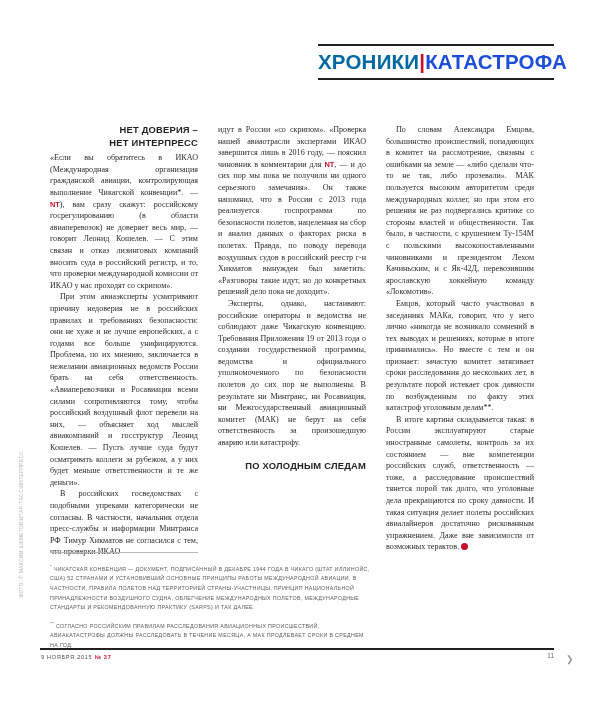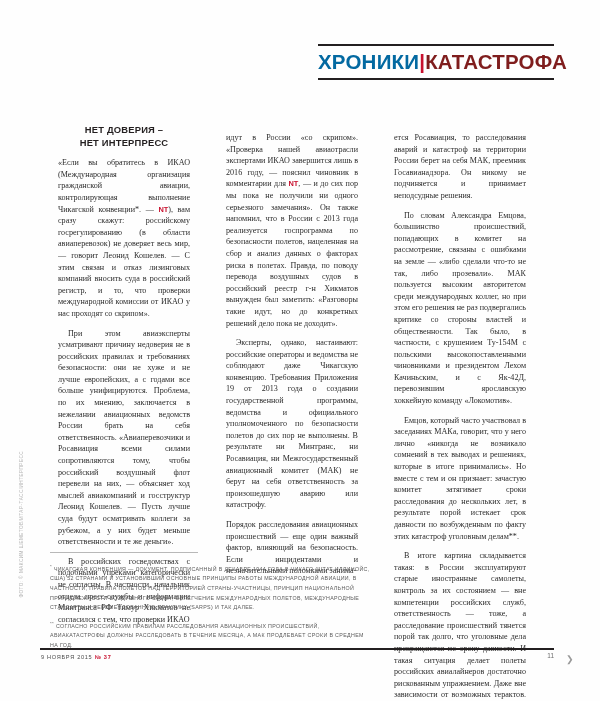--- a/index.html
+++ b/index.html
@@ -43,21 +43,21 @@
     text-align: right;
     font-family: "Liberation Sans", sans-serif;
     font-weight: bold;
     font-size: 20.5px;
     letter-spacing: 0.2px;
     line-height: 29px;
     white-space: nowrap;
   }
   .header-title .k1 { color: #0369a1; }
   .header-title .bar { color: #c8102e; font-weight: bold; }
-  .header-title .k2 { color: #7f1d1d; }
+  .header-title .k2 { color: #1d4ed8; }
 
   
   .col {
     position: absolute;
     top: 124px;
     width: 148px;
     font-size: 8.1px;
     line-height: 11.6px;
     text-align: justify;
     color: #2b2b2b;
@@ -66,27 +66,27 @@
   .col.c2 { left: 218px; }
   .col.c3 { left: 386px; }
 
   .subhead {
     font-family: "Liberation Sans", sans-serif;
     font-weight: bold;
     font-size: 9.4px;
     line-height: 12.6px;
     letter-spacing: 0.2px;
     color: #231f20;
-    text-align: center;
+    text-align: right;
     margin: 0 0 3px 0;
   }
   .subhead.spaced { margin-top: 11px; }
 
   p.body {
-    margin: 8px;
+    margin: 0;
     text-indent: 10px;
     hyphens: auto;
   }
   p.body.noindent { text-indent: 0; }
 
   .italic { }
   .nt {
     color: #c8102e;
     font-family: "Liberation Sans", sans-serif;
     font-weight: bold;
@@ -198,25 +198,24 @@
       <span>НЕТ ИНТЕРПРЕСС</span>
     </div>
     <p class="body noindent"><span>«Если вы обратитесь в ИКАО (</span><span class="italic">Международная организация гражданской авиации, контролирующая выполнение Чикагской конвенции*.</span><span> — </span><span class="nt">NT</span><span>), вам сразу скажут: российскому госрегулированию (в области авиаперевозок) не доверяет весь мир, — говорит Леонид Кошелев. — С этим связан и отказ лизинговых компаний вносить суда в российский регистр, и то, что проверки международной комиссии от ИКАО у нас проходят со скрипом».</span></p>
     <p class="body">При этом авиаэксперты усматривают причину недоверия не в российских правилах и требованиях безопасности: они не хуже и не лучше европейских, а с годами все больше унифицируются. Проблема, по их мнению, заключается в нежелании авиационных ведомств России брать на себя ответственность. «Авиаперевозчики и Росавиация всеми силами сопротивляются тому, чтобы российский воздушный флот перевели на них, — объясняет ход мыслей авиакомпаний и госструктур Леонид Кошелев. — Пусть лучше суда будут осматривать коллеги за рубежом, а у них будет меньше ответственности и те же деньги».</p>
     <p class="body">В российских госведомствах с подобными упреками категорически не согласны. В частности, начальник отдела пресс-службы и информации Минтранса РФ Тимур Хикматов не согласился с тем, что проверки ИКАО</p>
   </div>
 
   <div class="col c2">
     <p class="body noindent"><span>идут в России «со скрипом». «Проверка нашей авиаотрасли экспертами ИКАО завершится лишь в 2016 году, — пояснил чиновник в комментарии для </span><span class="nt">NT</span><span>, — и до сих пор мы пока не получили ни одного серьезного замечания». Он также напомнил, что в России с 2013 года реализуется госпрограмма по безопасности полетов, нацеленная на сбор и анализ данных о факторах риска в полетах. Правда, по поводу перевода воздушных судов в российский реестр г-н Хикматов вынужден был заметить: «Разговоры такие идут, но до конкретных решений дело пока не доходит».</span></p>
     <p class="body">Эксперты, однако, настаивают: российские операторы и ведомства не соблюдают даже Чикагскую конвенцию. Требования Приложения 19 от 2013 года о создании государственной программы, ведомства и официального уполномоченного по безопасности полетов до сих пор не выполнены. В результате ни Минтранс, ни Росавиация, ни Межгосударственный авиационный комитет (МАК) не берут на себя ответственность за произошедшую аварию или катастрофу.</p>
-    <p class="body noindent">Порядок расследования авиационных происшествий — еще один важный фактор, влияющий на безопасность. Если инцидентами и незначительными поломками занима-</p>
+    <div class="subhead spaced">ПО ХОЛОДНЫМ СЛЕДАМ</div>
   </div>
 
   <div class="col c3">
-    <p class="body noindent">ется Росавиация, то расследования аварий и катастроф на территории России берет на себя МАК, преемник Госавианадзора. Он никому не подчиняется и принимает неподсудные решения.</p>
     <p class="body">По словам Александра Емцова, большинство происшествий, попадающих в комитет на рассмотрение, связаны с ошибками на земле — «либо сделали что-то не так, либо прозевали». МАК пользуется высоким авторитетом среди международных коллег, но при этом его решения не раз подвергались критике со стороны властей и общественности. Так было, в частности, с крушением Ту-154М с польскими высокопоставленными чиновниками и президентом Лехом Качиньским, и с Як-42Д, перевозившим ярославскую хоккейную команду «Локомотив».</p>
     <p class="body">Емцов, который часто участвовал в заседаниях МАКа, говорит, что у него лично «никогда не возникало сомнений в тех выводах и решениях, которые в итоге принимались». Но вместе с тем и он признает: зачастую комитет затягивает сроки расследования до нескольких лет, в результате порой истекает срок давности по возбужденным по факту этих катастроф уголовным делам**.</p>
     <p class="body"><span>В итоге картина складывается такая: в России эксплуатируют старые иностранные самолеты, контроль за их состоянием — вне компетенции российских служб, ответственность — тоже, а расследование происшествий тянется порой так долго, что уголовные дела прекращаются по сроку давности. И такая ситуация делает полеты российских авиалайнеров достаточно рискованным упражнением. Даже вне зависимости от возможных терактов.</span><span class="endmark"></span></p>
   </div>
 
   <div class="footnote-rule"></div>
   <div class="footnotes">
     <p><span class="marker">*</span> <span>Чикагская конвенция — документ, подписанный в декабре 1944 года в Чикаго (штат Иллинойс, США) 52 странами и установивший основные принципы работы международной авиации, в частности, правила полетов над территорией страны-участницы, принцип национальной принадлежности воздушного судна, облегчение международных полетов, международные стандарты и рекомендованную практику (SARPs) и так далее.</span></p>
     <p><span class="marker">**</span> <span>Согласно российским правилам расследования авиационных происшествий, авиакатастрофы должны расследовать в течение месяца, а МАК продлевает сроки в среднем на год.</span></p>
   </div>

